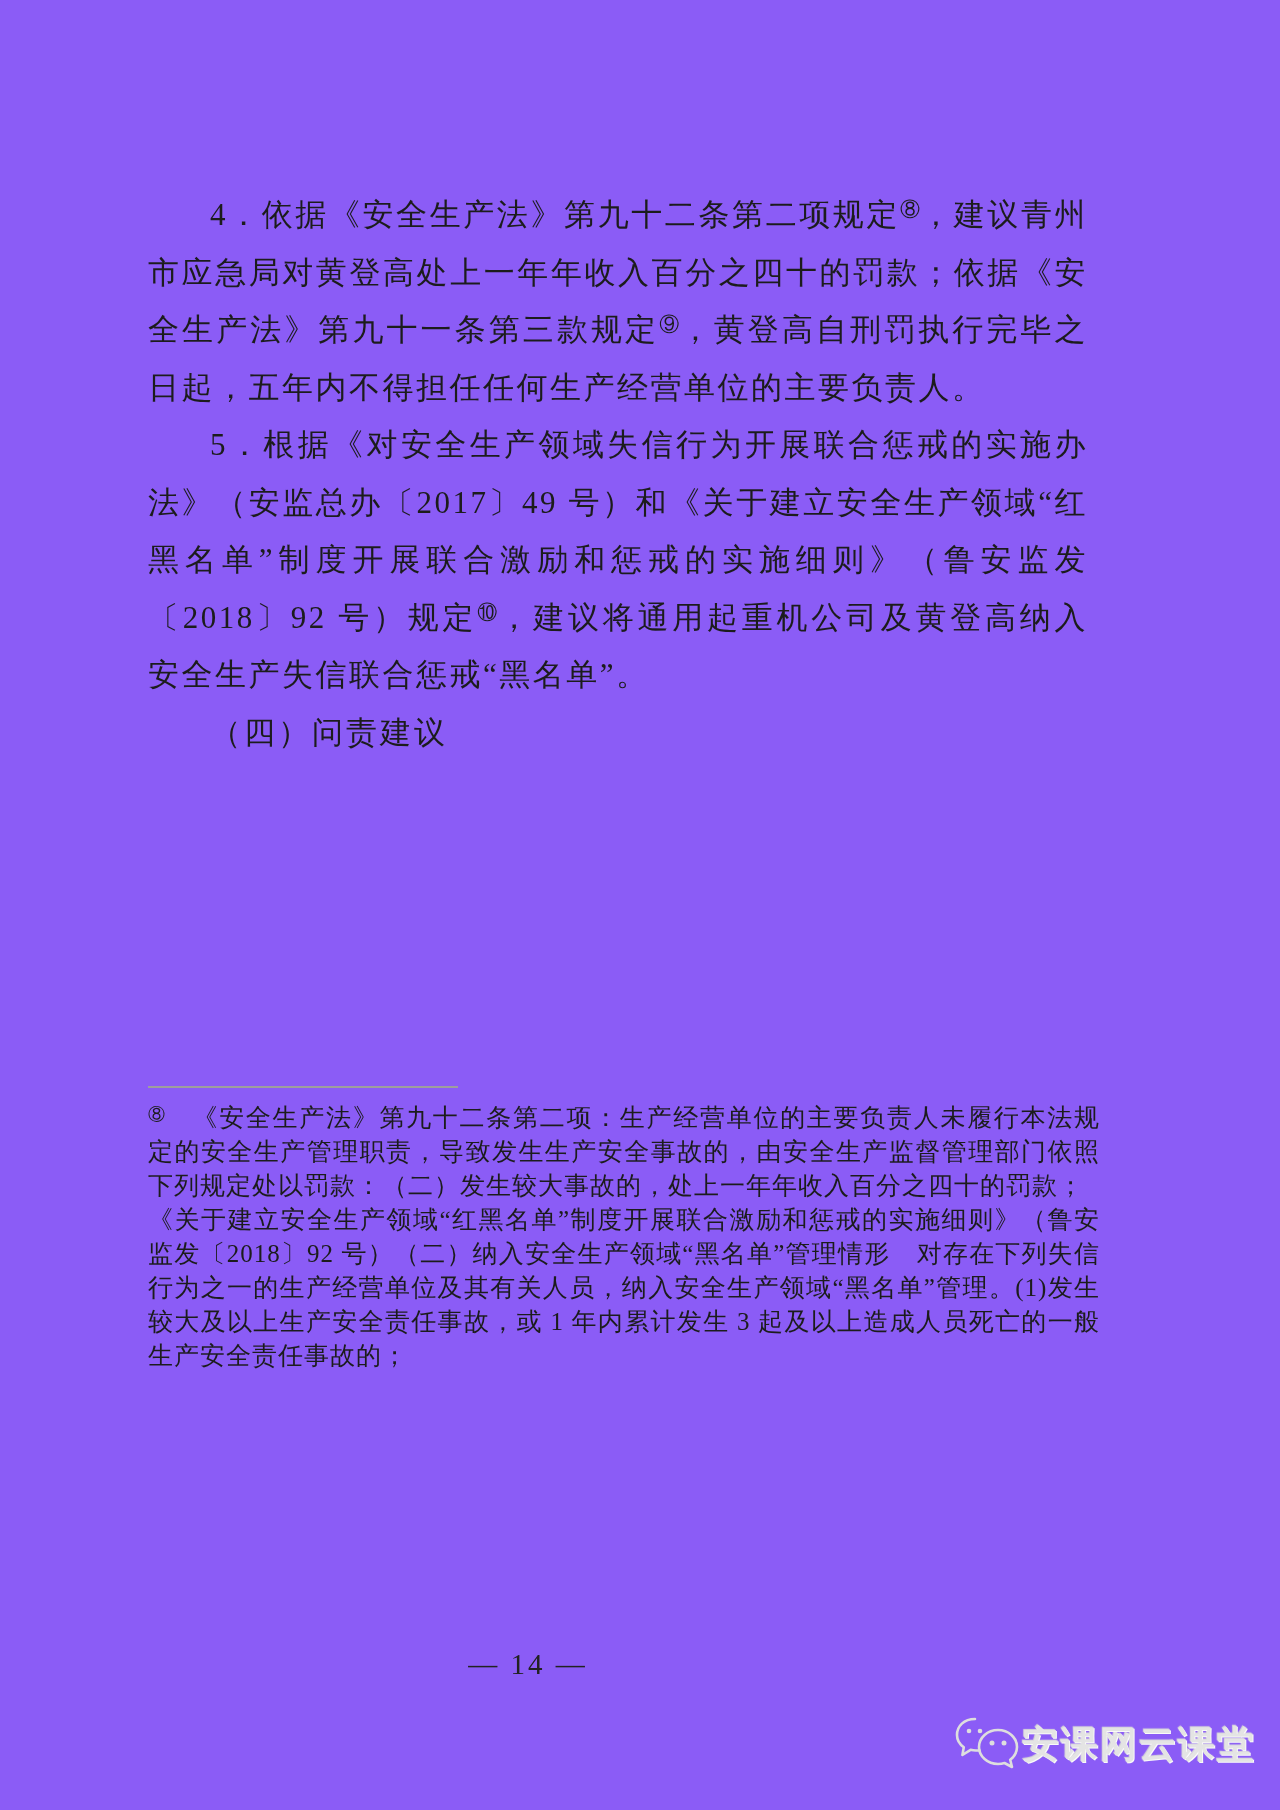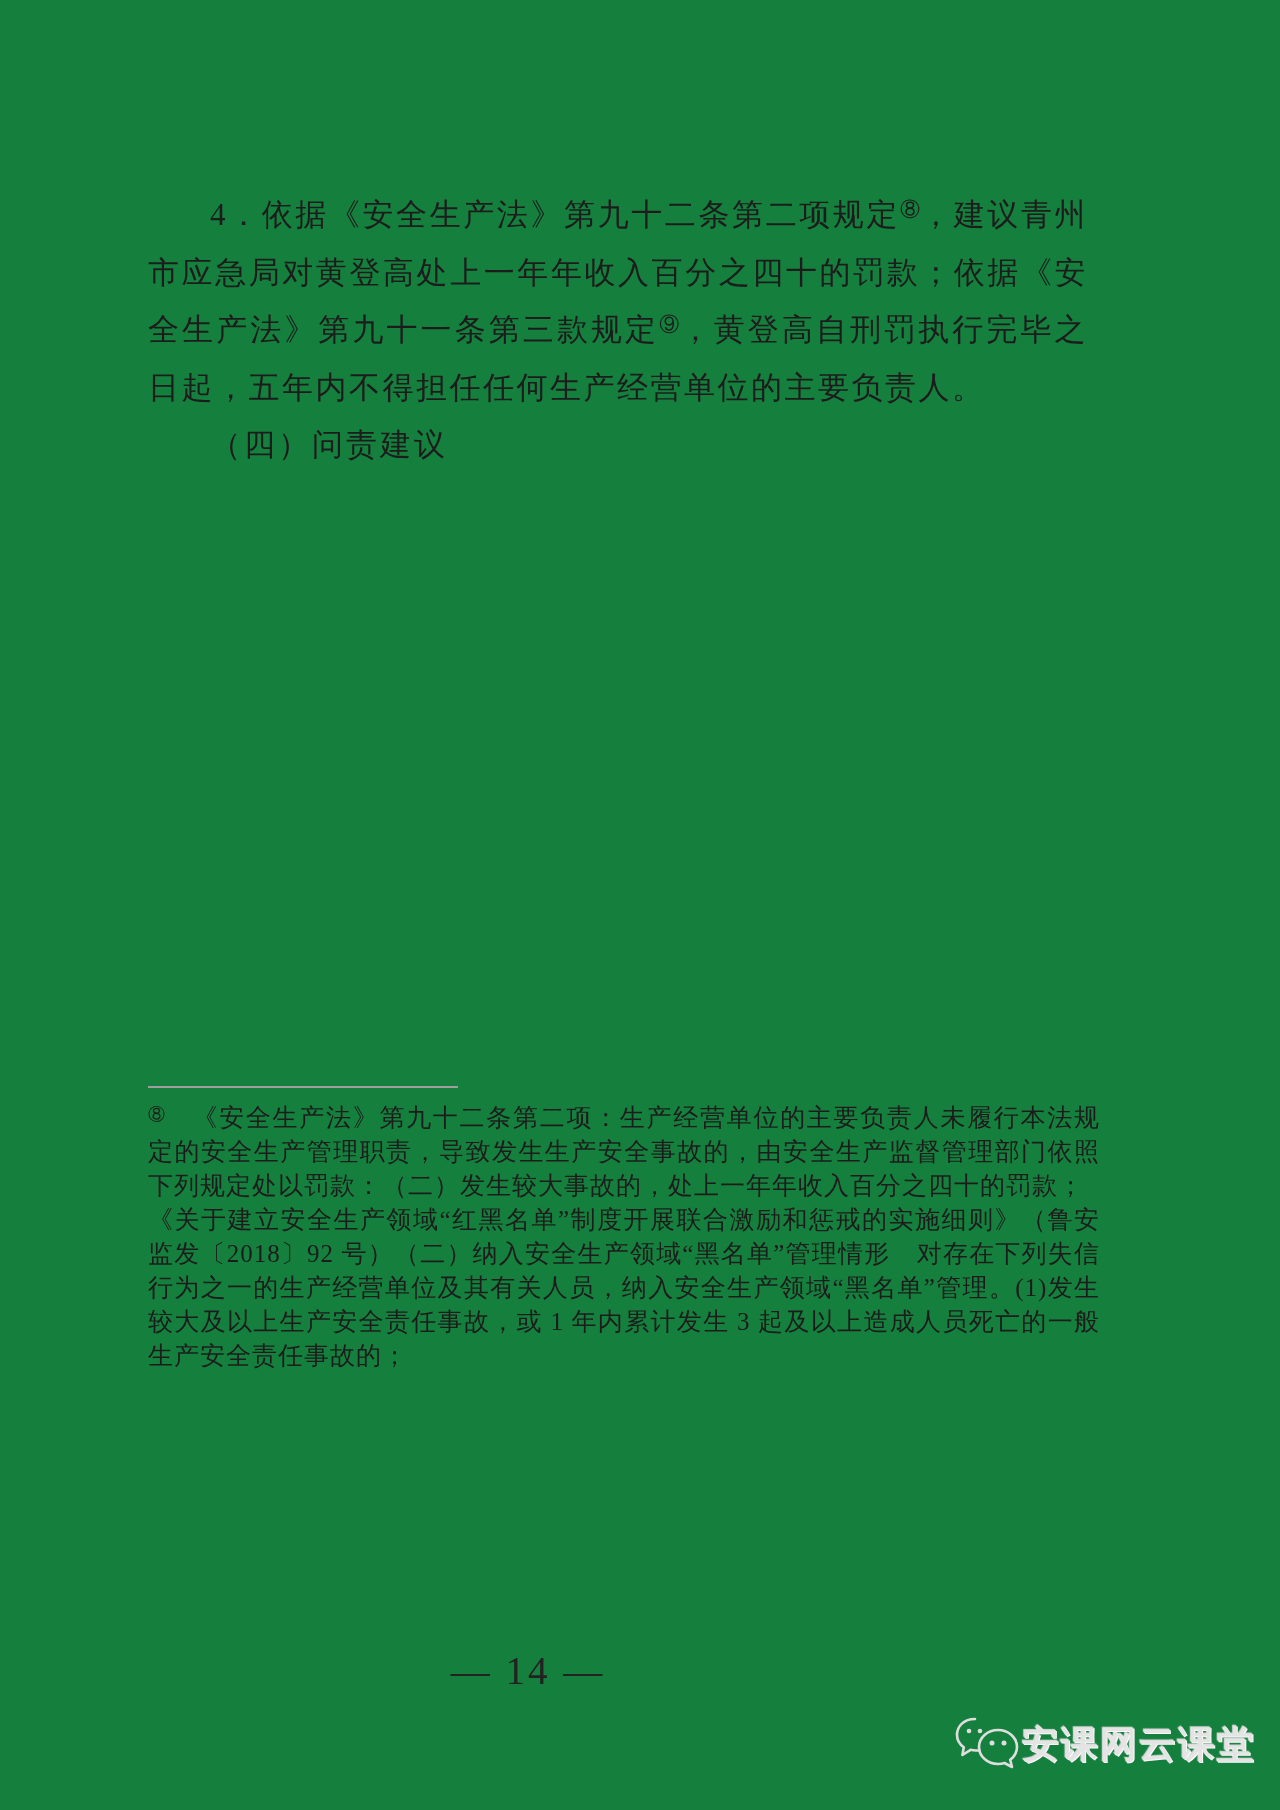--- a/index.html
+++ b/index.html
@@ -1,20 +1,20 @@
 <!DOCTYPE html>
 <html lang="zh"><head>
 <meta charset="utf-8">
 <style>
   html, body { margin: 0; padding: 0; background: #ffffff; }
   .page {
     position: relative;
     width: 1280px;
     height: 1810px;
-    background: #15803d;
+    background: #8b5cf6;
     overflow: hidden;
     font-family: "Liberation Serif", serif;
     color: #1c1c1c;
   }
   
   .main-text {
     position: absolute;
     left: 148px;
     top: 186px;
     width: 940px;
@@ -59,21 +59,21 @@
     line-height: 0;
     vertical-align: 6px;
   }
   
   .page-number {
     position: absolute;
     left: 0;
     top: 1648px;
     width: 1056px;
     text-align: center;
-    font-size: 39px;
+    font-size: 29px;
     letter-spacing: 3px;
     color: #222222;
   }
   
   .watermark {
     position: absolute;
     top: 1716px;
     right: 24px;
     display: flex;
     align-items: center;
@@ -89,20 +89,21 @@
   }
   .watermark-icon svg { display: block; }
 </style>
 </head>
 <body>
 
 <div class="page">
 
   <div class="main-text">
       <p>4．依据《安全生产法》第九十二条第二项规定<sup>⑧</sup>，建议青州市应急局对黄登高处上一年年收入百分之四十的罚款；依据《安全生产法》第九十一条第三款规定<sup>⑨</sup>，黄登高自刑罚执行完毕之日起，五年内不得担任任何生产经营单位的主要负责人。</p>
+      <p>5．根据《对安全生产领域失信行为开展联合惩戒的实施办法》（安监总办〔2017〕49 号）和《关于建立安全生产领域“红黑名单”制度开展联合激励和惩戒的实施细则》（鲁安监发〔2018〕92 号）规定<sup>⑩</sup>，建议将通用起重机公司及黄登高纳入安全生产失信联合惩戒“黑名单”。</p>
       <p class="heading">（四）问责建议</p>
     </div>
 
   <div class="footnotes-block">
     <div class="footnote-separator"></div>
     <div class="footnotes-list">
         <div class="footnote"><sup>⑧</sup>　《安全生产法》第九十二条第二项：生产经营单位的主要负责人未履行本法规定的安全生产管理职责，导致发生生产安全事故的，由安全生产监督管理部门依照下列规定处以罚款：（二）发生较大事故的，处上一年年收入百分之四十的罚款；</div>
         <div class="footnote">《关于建立安全生产领域“红黑名单”制度开展联合激励和惩戒的实施细则》（鲁安监发〔2018〕92 号）（二）纳入安全生产领域“黑名单”管理情形　对存在下列失信行为之一的生产经营单位及其有关人员，纳入安全生产领域“黑名单”管理。(1)发生较大及以上生产安全责任事故，或 1 年内累计发生 3 起及以上造成人员死亡的一般生产安全责任事故的；</div>
       </div>
   </div>

